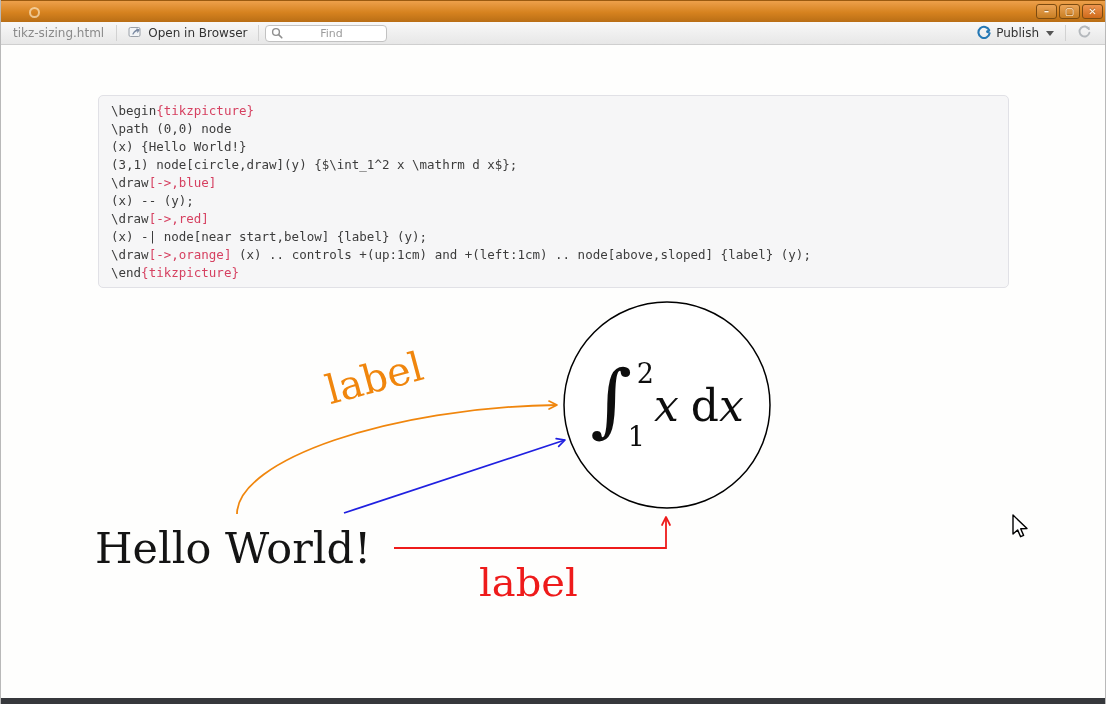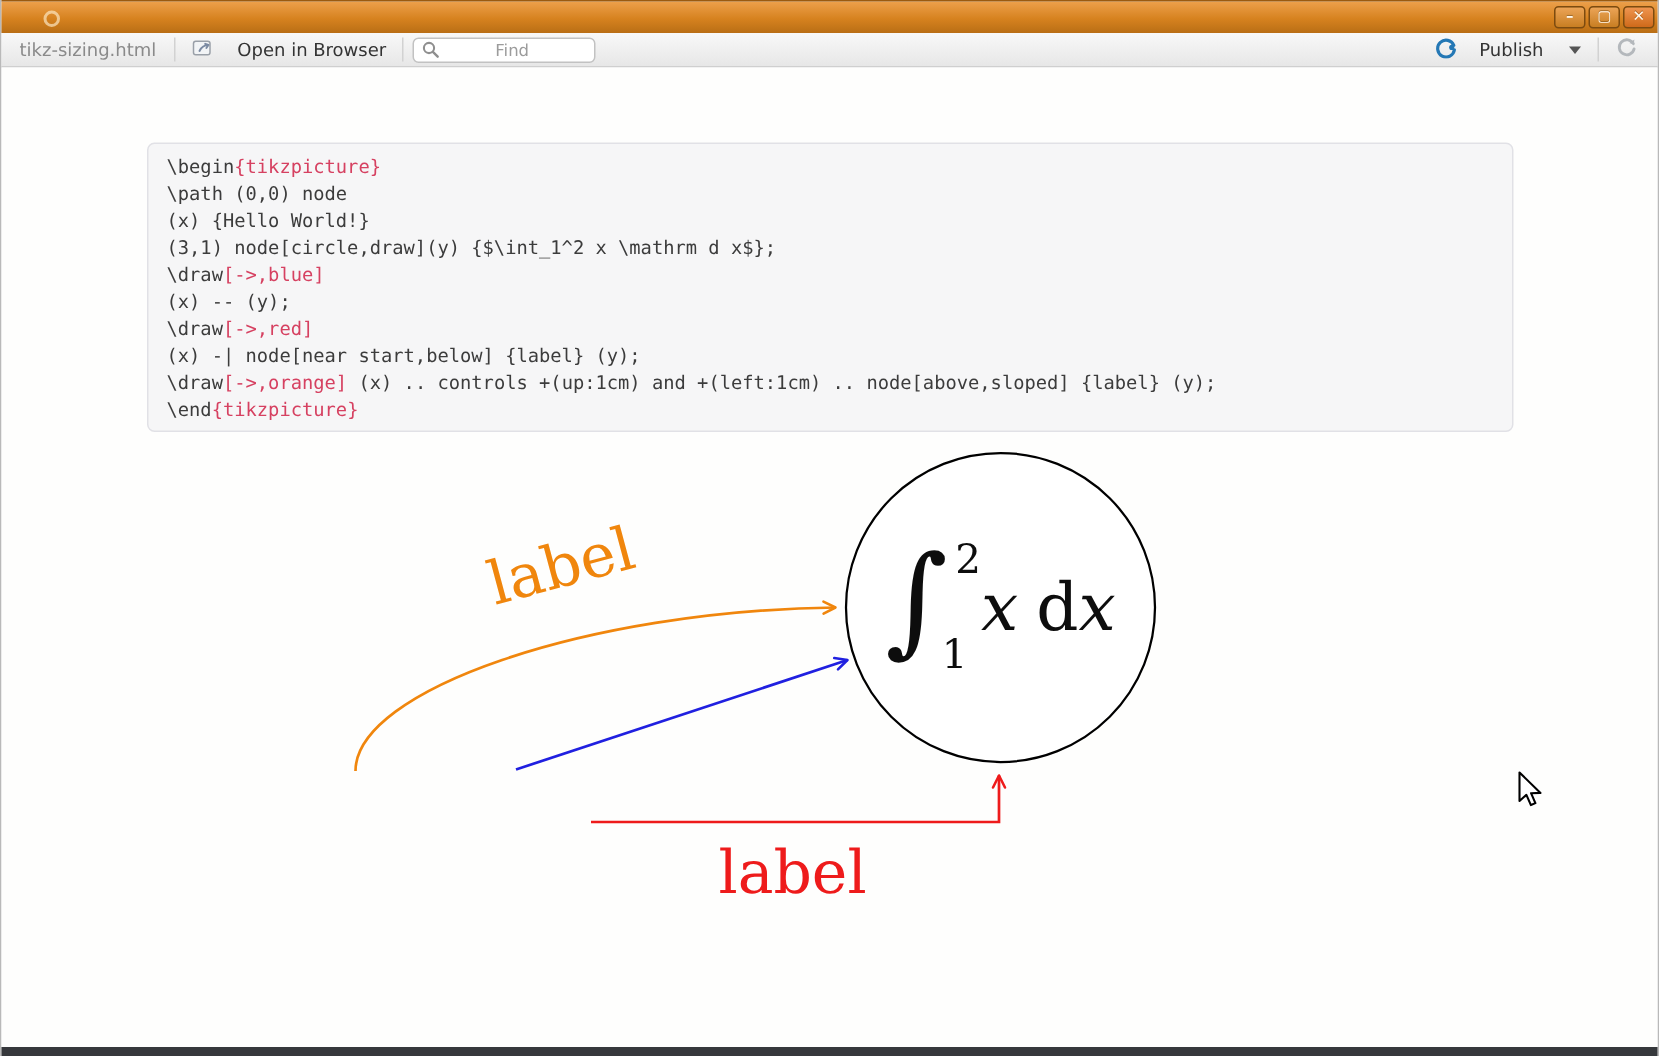--- a/index.html
+++ b/index.html
@@ -22,21 +22,21 @@
     color:#fff7ea; font-size:10px; font-weight:bold; line-height:13px; text-align:center;
     text-shadow:0 -1px 0 rgba(90,50,0,0.5); cursor:default; }
   .win-btn.close { background:linear-gradient(to bottom,#ef9550,#cf6a1a); }
 
   
   .toolbar { position:absolute; left:0; top:22px; width:100%; height:23px;
     background:linear-gradient(to bottom,#f8f8f8,#e7e7e7);
     border-bottom:1px solid #cfcfcf; display:flex; align-items:center; padding:0 8px; }
   .tab-label { font-size:12px; font-weight:normal; color:#8a8a8a; padding:0 6px 0 4px; }
   .tb-sep { width:1px; height:16px; background:#d2d2d2; margin:0 6px; }
-  .tb-btn { display:flex; align-items:center; gap:15px; font-size:12px; color:#333;
+  .tb-btn { display:flex; align-items:center; gap:5px; font-size:12px; color:#333;
     padding:2px 5px; border-radius:3px; cursor:default;justify-content:center; }
   .find-box { display:flex; align-items:center; gap:4px; background:#ffffff;
     border:1px solid #c2c2c2; border-radius:4px; height:17px; width:122px; padding:0 5px; }
   .find-box input { border:none; outline:none; width:88px; font-size:11px; color:#444;
     font-family:"DejaVu Sans", sans-serif; background:transparent;text-align:center; }
   .find-box input::placeholder { color:#9c9c9c; }
   .tb-spacer { flex:1; }
   .caret { width:0; height:0; border-left:4px solid transparent; border-right:4px solid transparent;
     border-top:5px solid #555; margin-left:2px; }
 
@@ -146,20 +146,21 @@
         <marker id="arrow-orange" markerUnits="userSpaceOnUse" markerWidth="16" markerHeight="16" refX="11" refY="7" orient="auto">
           <path d="M3,3 L11,7 L3,11" fill="none" style="stroke:var(--orange)" stroke-width="1.7" stroke-linecap="round" stroke-linejoin="round"></path>
         </marker>
       </defs>
       <circle cx="666" cy="360" r="103" fill="#ffffff" style="stroke:var(--ink)" stroke-width="1.5"></circle>
       <path d="M236,469 C236,415 390,362 556,360" fill="none" style="stroke:var(--orange)" stroke-width="1.8" marker-end="url(#arrow-orange)"></path>
       <path d="M343,468 L564,395" fill="none" style="stroke:var(--blue)" stroke-width="1.8" marker-end="url(#arrow-blue)"></path>
       <path d="M393,503 L665,503 L665,472" fill="none" style="stroke:var(--red)" stroke-width="1.8" stroke-linejoin="miter" marker-end="url(#arrow-red)"></path>
     </svg>
 
+    <div class="hello-text serif">Hello World!</div>
 
     <div class="integral serif">
       <span class="int-sign">∫</span>
       <span class="int-limits">
         <span class="int-sup">2</span>
         <span class="int-sub">1</span>
       </span>
       <span class="math-x">x</span>
       <span class="math-d">d</span>
       <span class="math-x">x</span>

